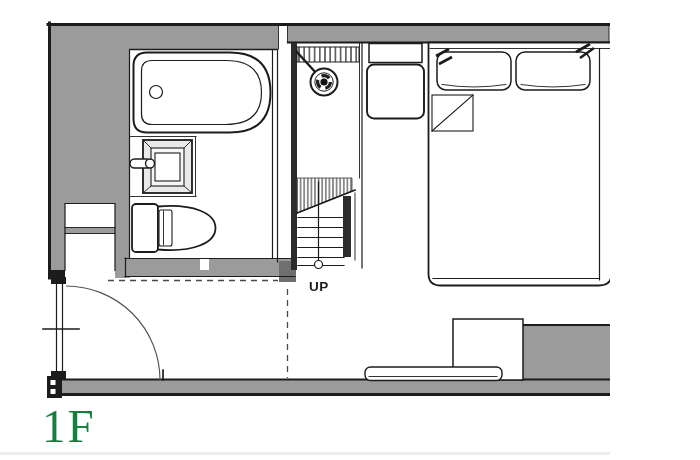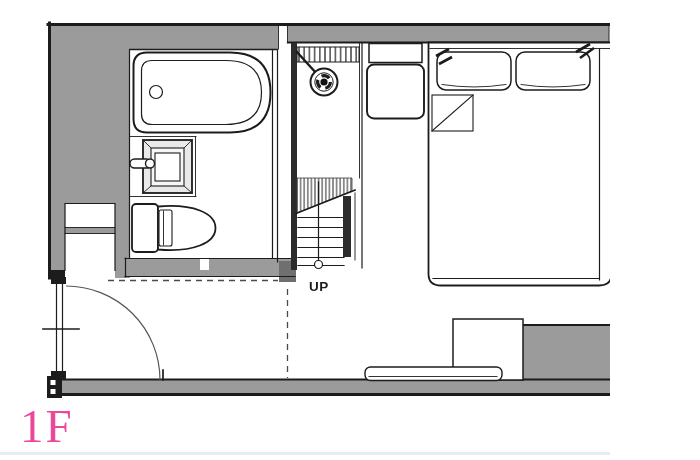--- a/index.html
+++ b/index.html
@@ -7,22 +7,22 @@
          font-family:"Liberation Sans",sans-serif;}
   .plan-svg{position:absolute;left:0;top:0;}
   .ln{stroke:var(--line,#1c1c1c);fill:none;stroke-linecap:square;}
   .w05{stroke-width:.9}.w1{stroke-width:1.2}.w15{stroke-width:1.7}.w2{stroke-width:2.2}.w3{stroke-width:3}
   .wall{fill:var(--wall,#9b9b9b);stroke:none;}
   .white{fill:#fff;stroke:none;}
   .fix{fill:#fff;stroke:var(--line,#1c1c1c);}
   .dash{stroke:#4a4a4a;stroke-width:1.3;stroke-dasharray:6 5;fill:none;}
   .up-t{font-family:"Liberation Sans",sans-serif;font-size:13.5px;font-weight:700;
         fill:var(--line,#1c1c1c);letter-spacing:.5px;}
-  .floor-label{position:absolute;left:20px;top:403px;font-family:"Liberation Serif",serif;
-        font-size:47px;color:#ec4899;letter-spacing:2px;line-height:1;}
+  .floor-label{position:absolute;left:42px;top:403px;font-family:"Liberation Serif",serif;
+        font-size:47px;color:#15803d;letter-spacing:2px;line-height:1;}
   .faint-rule{position:absolute;left:0;top:452px;width:700px;height:3px;background:var(--faint,#e9eded);}
 </style>
 </head>
 <body>
 
 <div class="stage">
 
 <svg class="plan-svg" width="700" height="460" viewBox="0 0 700 460">
   <defs>
     <pattern id="comb" patternUnits="userSpaceOnUse" width="5.2" height="16">

